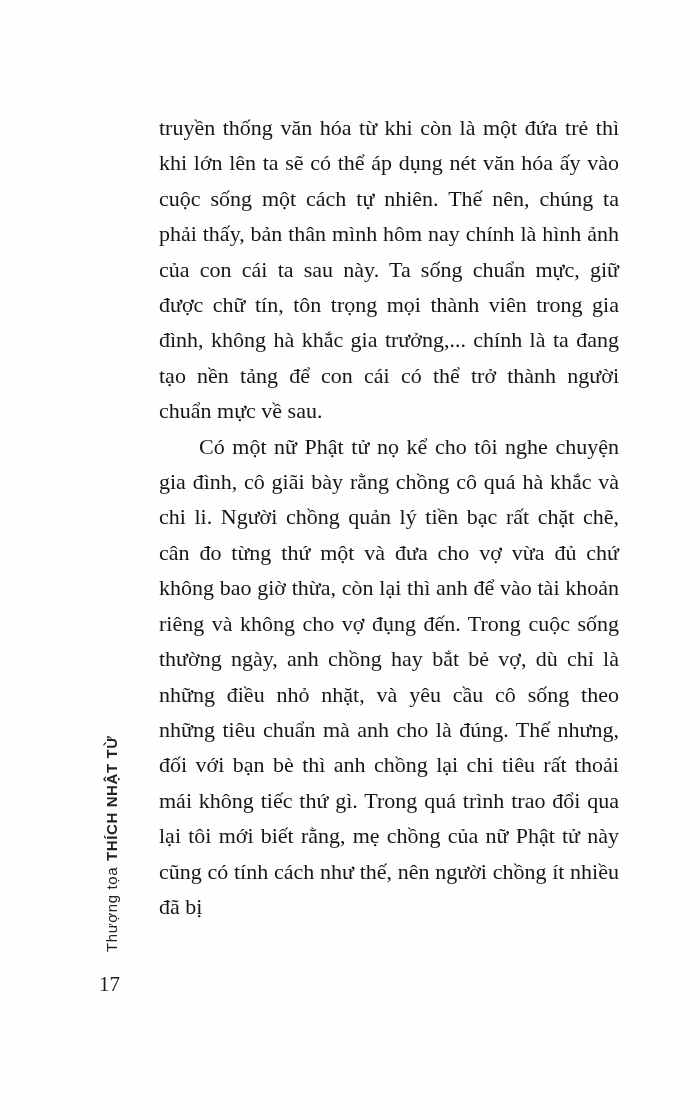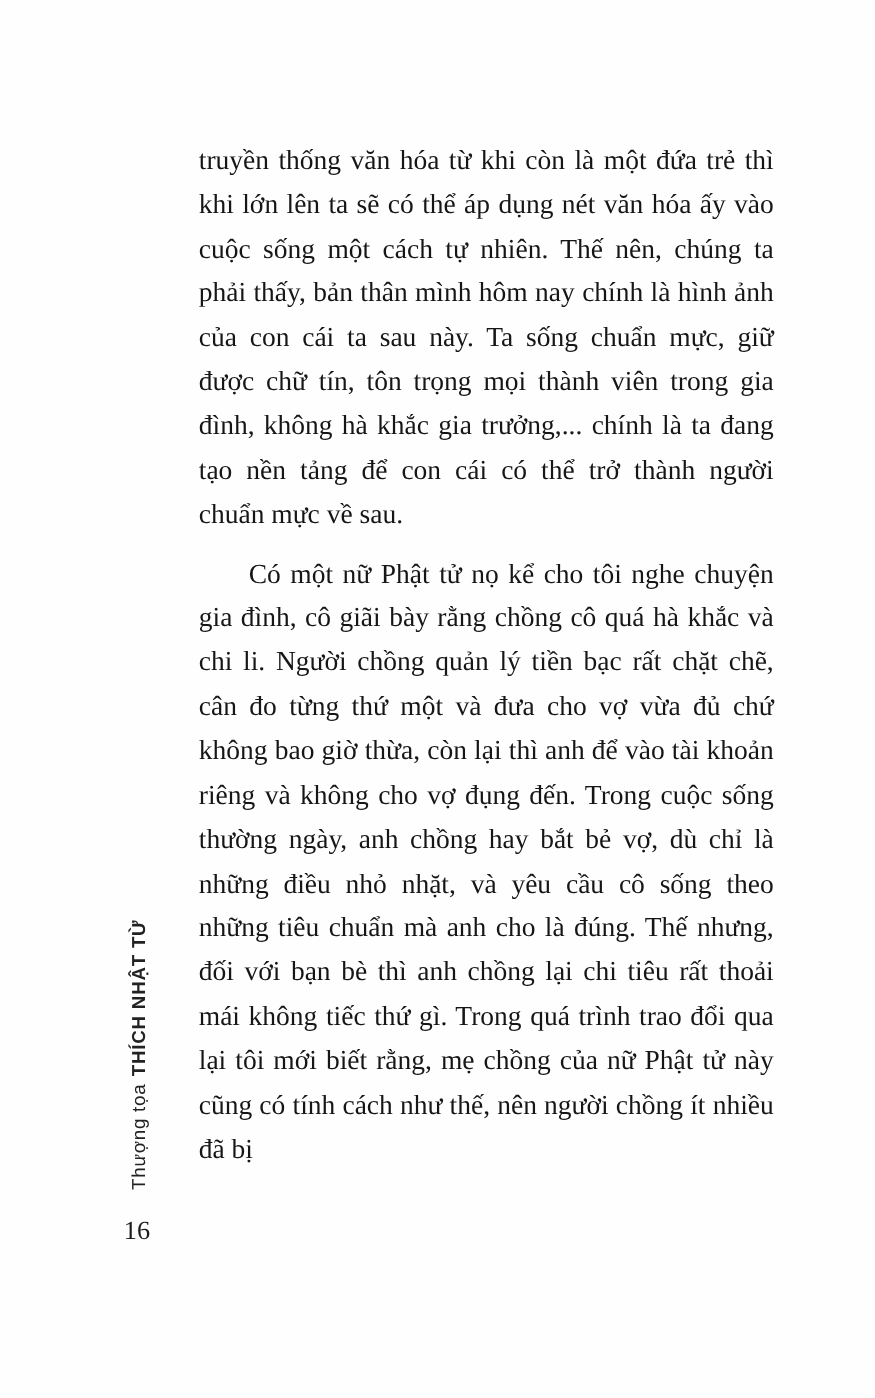--- a/index.html
+++ b/index.html
@@ -23,21 +23,21 @@
     width: 460px;
     font-size: 22px;
     line-height: 35.4px;
     text-align: justify;
     color: #161616;
     font-family: "Liberation Serif", serif;
   }
   .para { margin: 0; }
   .para.indent {
     text-indent: 40px;
-    margin-top: 12px;
+    margin-top: 0;
   }
   .side-text {
     position: absolute;
     left: 103px;
     top: 952px;
     transform: rotate(-90deg);
     transform-origin: 0 0;
     white-space: nowrap;
     font-family: "Liberation Sans", sans-serif;
     font-size: 15px;
@@ -93,16 +93,16 @@
 
   <div class="text-block">
     <p class="para">truyền thống văn hóa từ khi còn là một đứa trẻ thì khi lớn lên ta sẽ có thể áp dụng nét văn hóa ấy vào cuộc sống một cách tự nhiên. Thế nên, chúng ta phải thấy, bản thân mình hôm nay chính là hình ảnh của con cái ta sau này. Ta sống chuẩn mực, giữ được chữ tín, tôn trọng mọi thành viên trong gia đình, không hà khắc gia trưởng,... chính là ta đang tạo nền tảng để con cái có thể trở thành người chuẩn mực về sau.</p>
     <p class="para indent">Có một nữ Phật tử nọ kể cho tôi nghe chuyện gia đình, cô giãi bày rằng chồng cô quá hà khắc và chi li. Người chồng quản lý tiền bạc rất chặt chẽ, cân đo từng thứ một và đưa cho vợ vừa đủ chứ không bao giờ thừa, còn lại thì anh để vào tài khoản riêng và không cho vợ đụng đến. Trong cuộc sống thường ngày, anh chồng hay bắt bẻ vợ, dù chỉ là những điều nhỏ nhặt, và yêu cầu cô sống theo những tiêu chuẩn mà anh cho là đúng. Thế nhưng, đối với bạn bè thì anh chồng lại chi tiêu rất thoải mái không tiếc thứ gì. Trong quá trình trao đổi qua lại tôi mới biết rằng, mẹ chồng của nữ Phật tử này cũng có tính cách như thế, nên người chồng ít nhiều đã bị</p>
   </div>
 
   <div class="side-text">
     <span class="prefix">Thượng tọa</span><span class="name">THÍCH NHẬT TỪ</span>
   </div>
 
-  <div class="page-number">16</div>
+  <div class="page-number">17</div>
 
 
 </div>
 
 </body></html>

